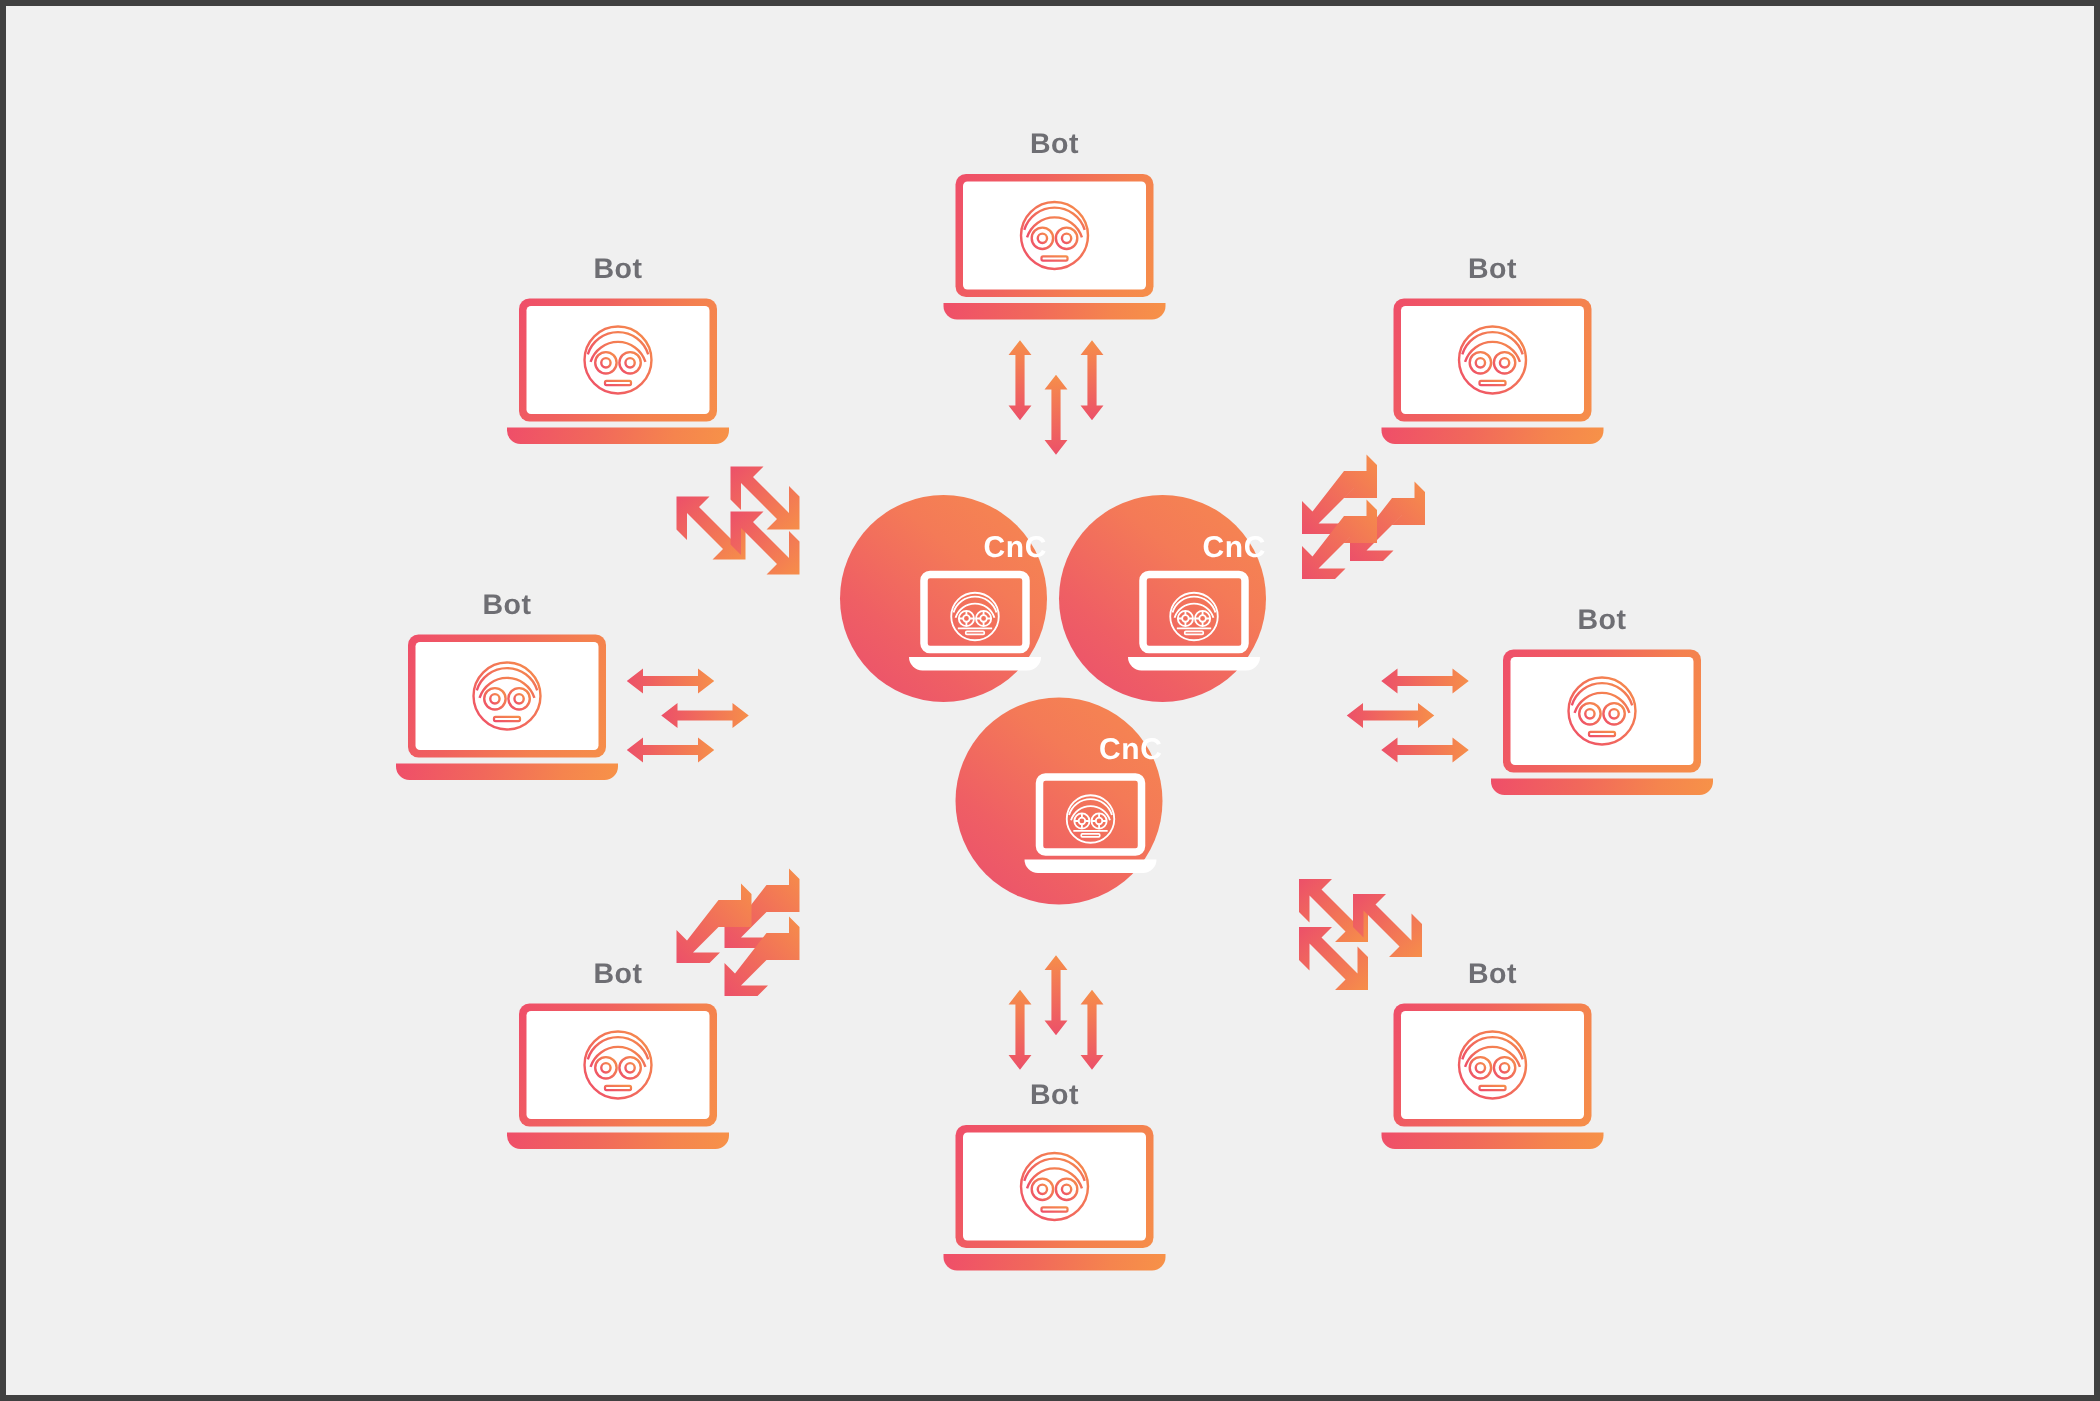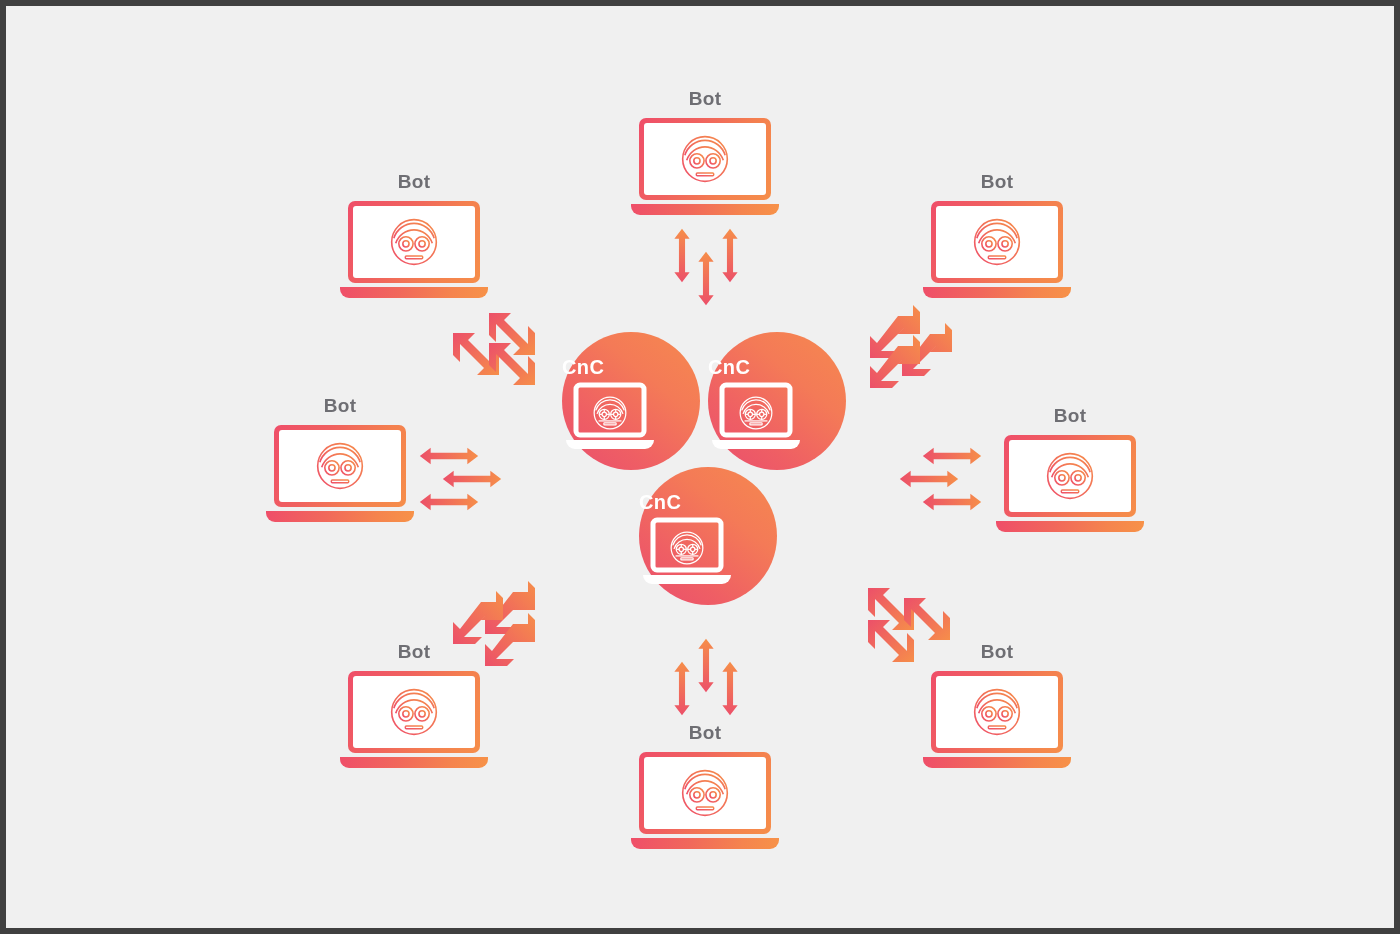--- a/index.html
+++ b/index.html
@@ -9,21 +9,21 @@
     height: 934px;
     background: #ffffff;
     font-family: "Liberation Sans", sans-serif;
   }
 
   #canvas {
     position: relative;
     width: 1400px;
     height: 934px;
     background: #f0f0f0;
-    border: 6px solid #404040;
+    border: 4px solid #404040;
     overflow: hidden;
   }
 
   
   .node-label {
     position: absolute;
     font-family: "Liberation Sans", sans-serif;
     font-size: 19px;
     font-weight: bold;
     color: #6e6e73;
@@ -66,21 +66,21 @@
     background: linear-gradient(100deg, #ef4e69 0%, #f1685b 40%, #f5844e 75%, #f79248 100%);
   }
 
   
   .cnc-node {
     position: absolute;
     border-radius: 50%;
     background: linear-gradient(40deg, #ea4e6e 0%, #ef5f64 30%, #f47a57 65%, #f6894f 100%);
     display: flex;
     flex-direction: column;
-    align-items: flex-start;
+    align-items: flex-end;
   }
   .cnc-label {
     font-family: "Liberation Sans", sans-serif;
     font-size: 20px;
     font-weight: bold;
     color: #ffffff;
     letter-spacing: 0.4px;
   }
   .cnc-laptop {
     position: relative;

